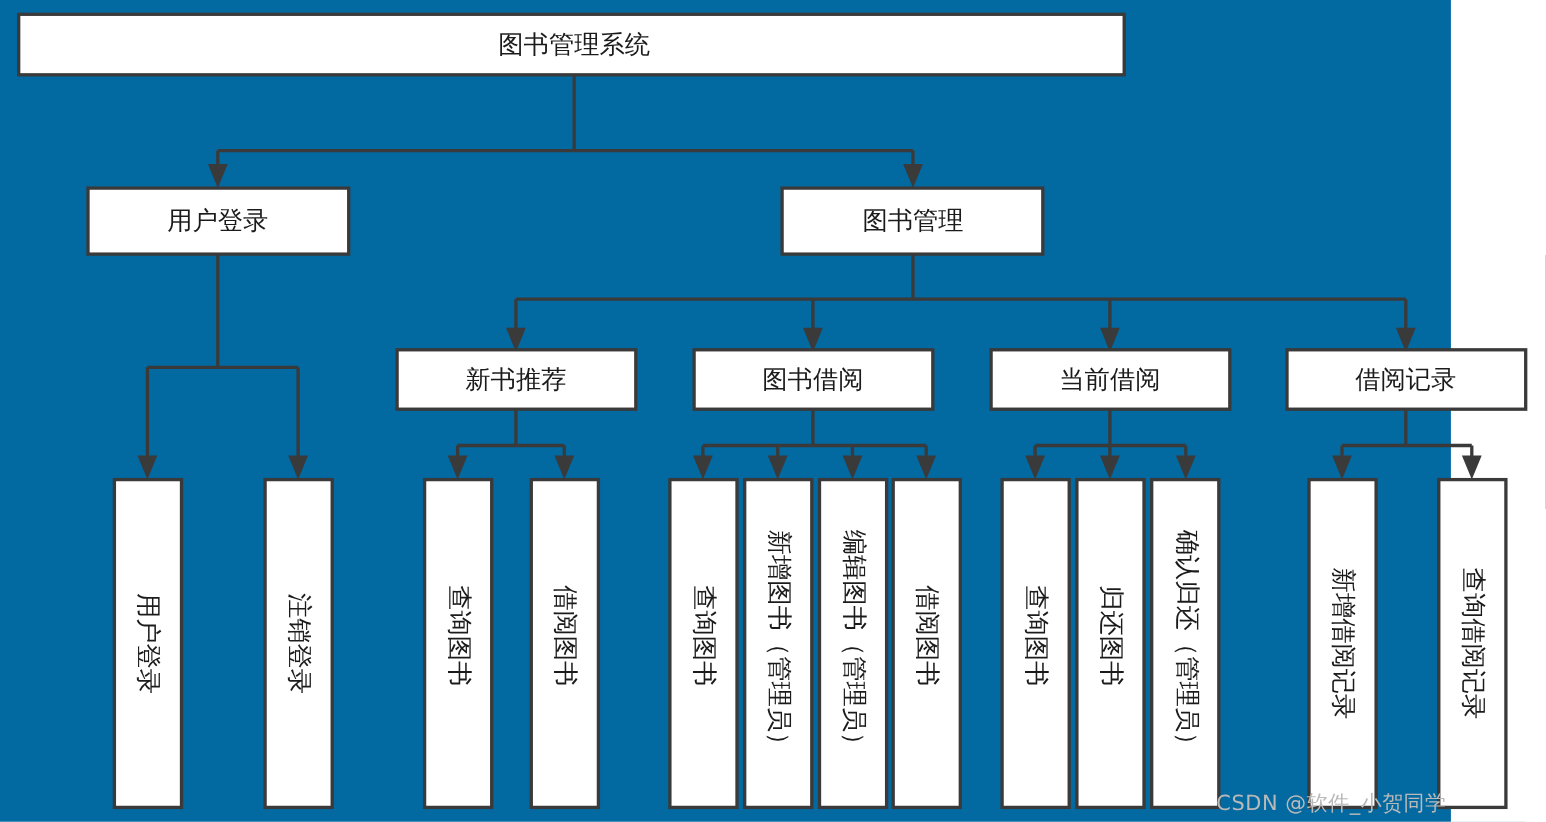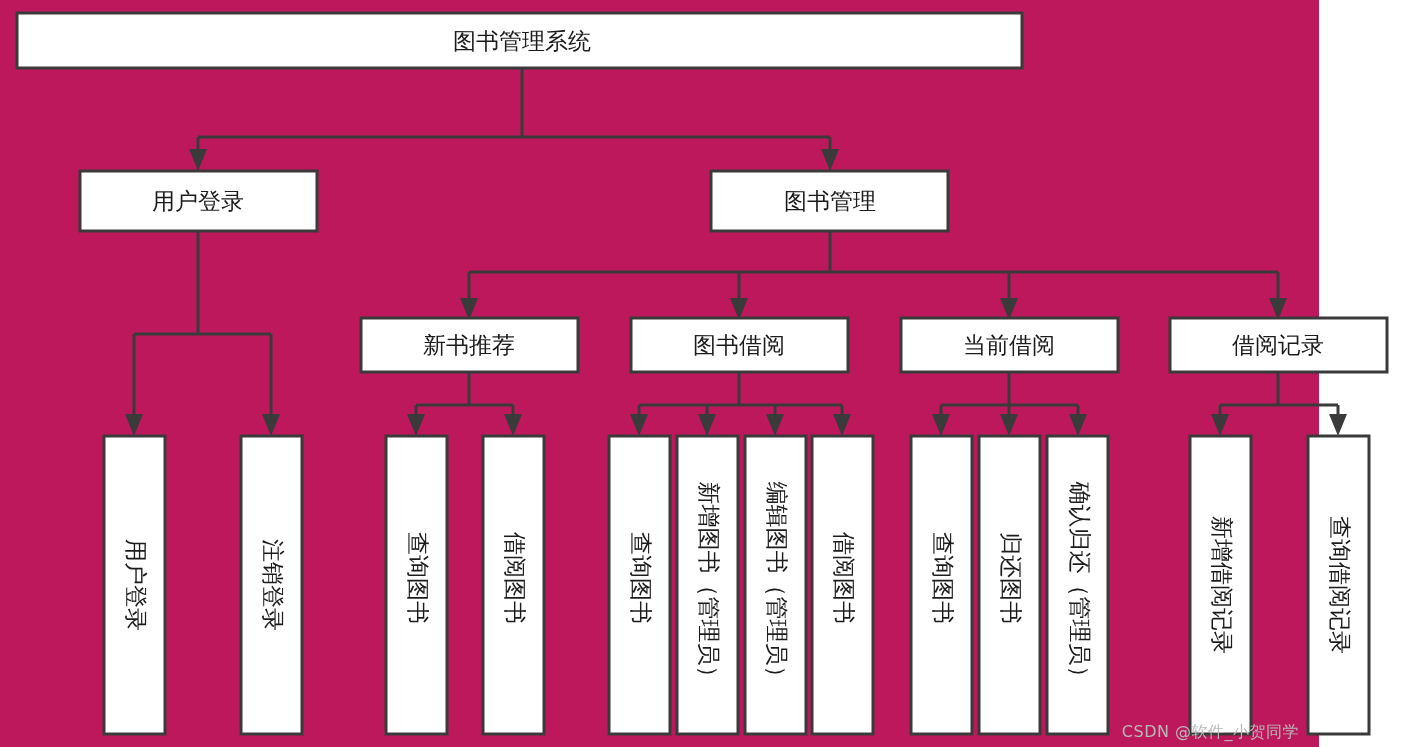--- a/index.html
+++ b/index.html
@@ -10,21 +10,21 @@
   body {
     width: 1405px;
     height: 747px;
     font-family: "DejaVu Sans", "Liberation Sans", sans-serif;
     overflow: hidden;
   }
   #diagram-root {
     position: relative;
     width: 1319px;
     height: 747px;
-    background: #be185d;
+    background: #0369a1;
     text-decoration: underline;
   }
   svg.flow {
     position: absolute;
     top: 0;
     left: 0;
     width: 1405px;
     height: 747px;
   }
   .box-rect {
@@ -50,24 +50,24 @@
   }
   .node-label-v {
     font-family: "DejaVu Sans", "Liberation Sans", sans-serif;
     font-size: 23px;
     fill: #1b1b1b;
     text-anchor: middle;
     dominant-baseline: middle;
   }
   .watermark {
     position: absolute;
-    right: 20px;
+    right: 4px;
     bottom: 4px;
     font-family: "DejaVu Sans", "Liberation Sans", sans-serif;
-    font-size: 16px;
+    font-size: 19px;
     color: #b9b9b9;
     letter-spacing: 0.5px;
     white-space: nowrap;
     user-select: none;
   }
 </style>
 </head>
 <body>
 
 <div id="diagram-root">

